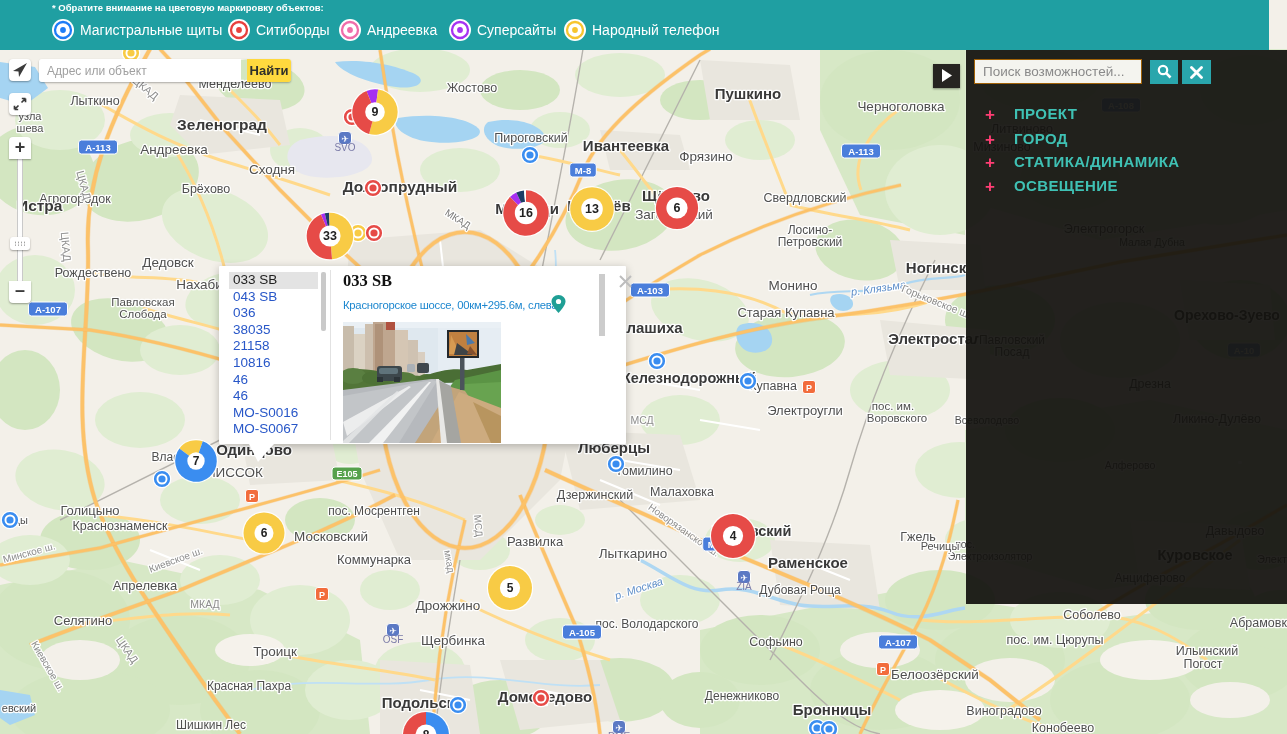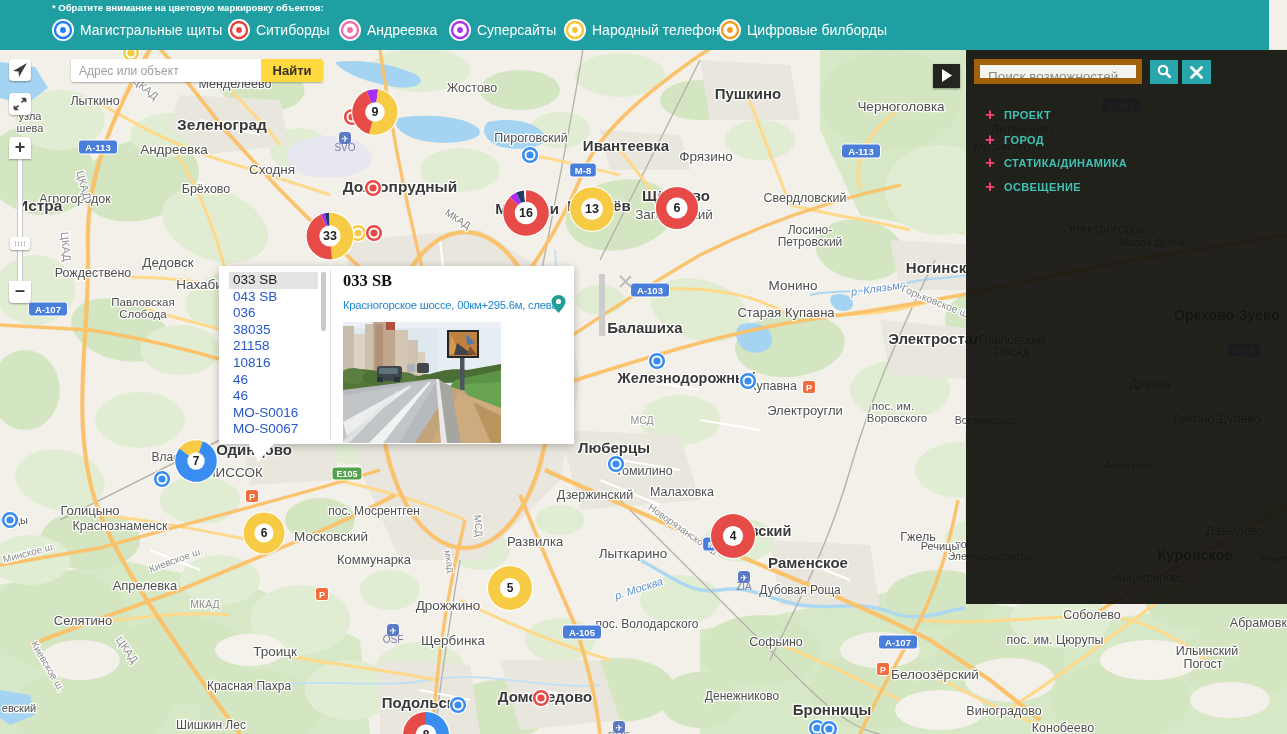--- a/index.html
+++ b/index.html
@@ -11,35 +11,35 @@
 .ctl { position:absolute; background:#fff; border-radius:4px; box-shadow:0 1px 2px rgba(0,0,0,0.35); z-index:20; }
 #geoloc { left:9px; top:59px; width:22px; height:22px; }
 #expand { left:9px; top:93px; width:22px; height:22px; }
 #zoomin { left:9px; top:137px; width:22px; height:22px; border-radius:4px 4px 0 0; }
 #zoomout { left:9px; top:281px; width:22px; height:22px; border-radius:0 0 4px 4px; }
 #ztrack { position:absolute; left:17px; top:158px; width:6px; height:124px; background:#fdfdfd; border-left:1px solid #c9c9c9; border-right:1px solid #c9c9c9; z-index:19; }
 #zhandle { left:10px; top:237px; width:20px; height:13px; border-radius:3px; z-index:21; }
 #zhandle .dots { position:absolute; left:4px; top:4px; width:12px; height:5px;
   background-image:radial-gradient(circle,#999 0.8px,transparent 1px); background-size:3px 2.8px; }
 .cbtn { color:#444; text-align:center; }
-#searchbar { position:absolute; left:39px; top:59px; width:252px; height:23px; z-index:20; box-shadow:0 1px 2px rgba(0,0,0,0.3); border-radius:3px;margin-left:32px; }
+#searchbar { position:absolute; left:39px; top:59px; width:252px; height:23px; z-index:20; box-shadow:0 1px 2px rgba(0,0,0,0.3); border-radius:3px; }
 #searchbar input { position:absolute; left:0; top:0; width:202px; height:23px; border:none; border-radius:3px 0 0 3px; padding:0 8px; font-size:12px; color:#333; font-family:"Liberation Sans",sans-serif; outline:none; }
 #searchbar input::placeholder { color:#a0a0a0; }
-#findbtn { position:absolute; right:0; top:0; width:62px; height:23px; background:#ffd93e; border-radius:0 3px 3px 0; font-size:13px; font-weight:bold; color:#30302a; text-align:center; line-height:23px; }
+#findbtn { position:absolute; right:0; top:0; width:44px; height:23px; background:#ffd93e; border-radius:0 3px 3px 0; font-size:13px; font-weight:bold; color:#30302a; text-align:center; line-height:23px; }
 #playbtn { position:absolute; left:933px; top:64px; width:27px; height:24px; background:#262421; z-index:20; color:#fff; text-align:center; box-shadow:0 1px 2px rgba(0,0,0,0.4); }
 #playbtn svg { margin-top:5px; }
 #panel { position:absolute; left:966px; top:50px; width:321px; height:554px; background:rgba(18,17,14,0.93); z-index:25; }
-#psearch { position:absolute; left:8px; top:9px; width:168px; height:25px; background:#f4f4ef; border:6px solid #a16207; color:#8a8a8a; font-size:13.5px; line-height:24px; padding-left:8px; white-space:nowrap; overflow:hidden; }
+#psearch { position:absolute; left:8px; top:9px; width:168px; height:25px; background:#f4f4ef; border:1px solid #a16207; color:#8a8a8a; font-size:13.5px; line-height:24px; padding-left:8px; white-space:nowrap; overflow:hidden; }
 .pbtn { position:absolute; top:10px; width:28px; height:24px; background:#29a6ac; color:#fff; text-align:center; }
 #pbs { left:184px; }
 #pbx { left:216px; width:29px; font-size:15px; font-weight:bold; line-height:24px; }
 .mitem { position:absolute; left:19px; white-space:nowrap; }
 .mitem .plus { color:#ff3e74; font-size:17px; font-weight:bold; vertical-align:-1px; }
-.mitem .mtxt { color:#3fc1b4; font-size:11px; font-weight:bold; letter-spacing:0.4px; margin-left:9px; }
-#popup { position:absolute; left:219px; top:266px; width:355px; height:178px; background:#fff; z-index:22; box-shadow:0 2px 8px rgba(0,0,0,0.25); border-radius:1px; }
+.mitem .mtxt { color:#3fc1b4; font-size:15px; font-weight:bold; letter-spacing:0.4px; margin-left:19px; }
+#popup { position:absolute; left:219px; top:266px; width:407px; height:178px; background:#fff; z-index:22; box-shadow:0 2px 8px rgba(0,0,0,0.25); border-radius:1px; }
 #ptail { position:absolute; left:30px; top:178px; width:0; height:0; border-left:9px solid transparent; border-right:16px solid transparent; border-top:18px solid #fff; z-index:22; }
 #plist { position:absolute; left:0; top:6px; width:101px; height:166px; overflow:hidden; }
 .li { height:16.6px; line-height:16.6px; padding-left:14px; font-size:13.5px; color:#2857c8; }
 .li.sel { background-image:linear-gradient(#e3e3e3,#e3e3e3); background-repeat:no-repeat; background-size:89px 100%; background-position:10px 0; color:#222; }
 #pdivider { position:absolute; left:111px; top:4px; width:1px; height:170px; background:#e2e2e2; }
 #pdivthumb { position:absolute; left:102px; top:6px; width:5px; height:59px; background:#c9c9c9; border-radius:2px; }
 #pcontent { position:absolute; left:120px; top:0; width:270px; height:178px; }
 #ptitle { position:absolute; left:4px; top:5px; font-family:"Liberation Serif",serif; font-weight:bold; font-size:16.5px; color:#111; }
 #paddr { position:absolute; left:4px; top:33px; font-size:11.3px; letter-spacing:-0.25px; color:#1d87cf; white-space:nowrap; }
 #ppin { position:absolute; left:211px; top:28px; }
@@ -615,28 +615,20 @@
           <span>Суперсайты</span>
         </span>
         <span class="leg" style="left:563px">
           <svg width="24" height="24" viewBox="0 0 24 24" style="vertical-align:middle;margin-right:5px">
             <circle cx="12" cy="12" r="11" fill="#fff"></circle>
             <circle cx="12" cy="12" r="8" fill="none" stroke="#f7c52f" stroke-width="2.3"></circle>
             <circle cx="12" cy="12" r="2.9" fill="#f7c52f"></circle>
           </svg>
           <span>Народный телефон</span>
         </span>
-        <span class="leg" style="left:718px">
-          <svg width="24" height="24" viewBox="0 0 24 24" style="vertical-align:middle;margin-right:5px">
-            <circle cx="12" cy="12" r="11" fill="#fff"></circle>
-            <circle cx="12" cy="12" r="8" fill="none" stroke="#f59a23" stroke-width="2.3"></circle>
-            <circle cx="12" cy="12" r="2.9" fill="#f59a23"></circle>
-          </svg>
-          <span>Цифровые билборды</span>
-        </span>
       </div>
   </div>
   <div id="geoloc" class="ctl cbtn"><svg width="22" height="22" viewBox="0 0 22 22">
         <path d="M4 12 L18 4 L10 18 L9.5 12.5 Z" fill="#3b3b3b"></path>
       </svg></div>
   <div id="expand" class="ctl cbtn"><svg width="22" height="22" viewBox="0 0 22 22">
         <g stroke="#3b3b3b" stroke-width="1.7" fill="#3b3b3b">
           <path d="M12.5 9.5 L16.5 5.5 M16.5 5.5 L12.8 5.5 M16.5 5.5 L16.5 9.2"></path>
           <path d="M9.5 12.5 L5.5 16.5 M5.5 16.5 L9.2 16.5 M5.5 16.5 L5.5 12.8"></path>
         </g>

